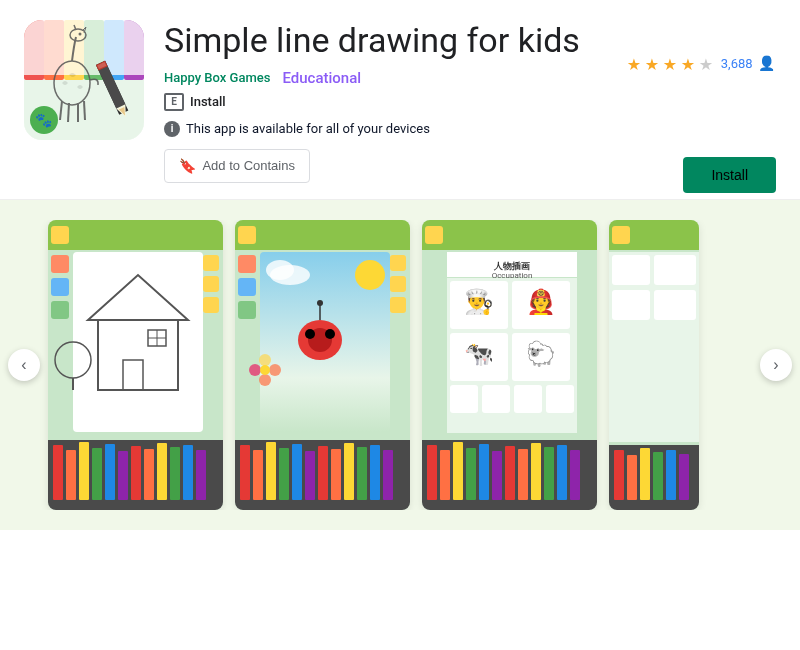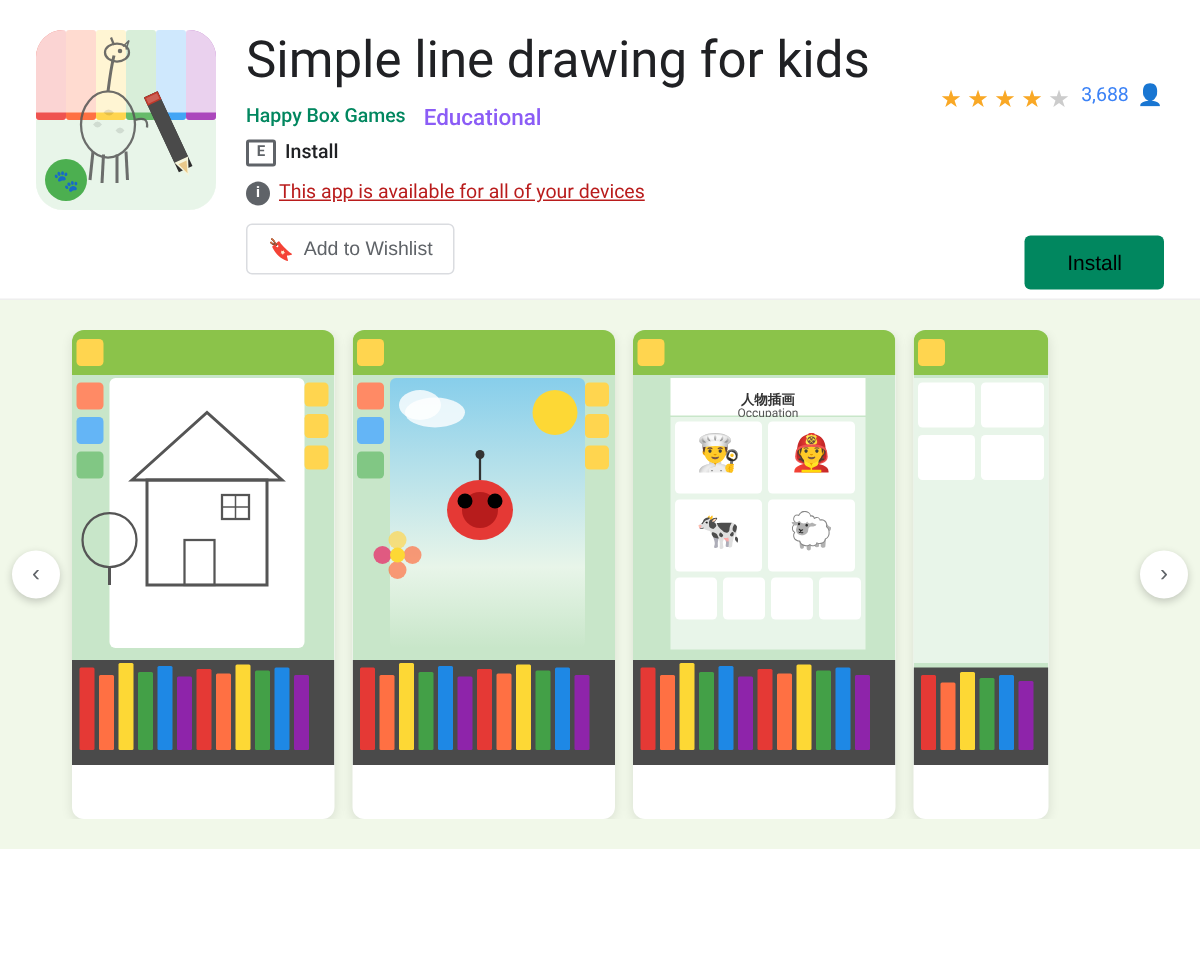--- a/index.html
+++ b/index.html
@@ -155,22 +155,21 @@
       align-items: center;
       justify-content: center;
       color: white;
       font-size: 10px;
       font-weight: bold;
       flex-shrink: 0;
     }
 
     .availability-text {
       font-size: 13px;
-      color: #b91c1c;
-      text-decoration: underline;
+      color: #0f172a;
     }
 
     .action-row {
       display: flex;
       align-items: center;
       gap: 16px;
     }
 
     .wishlist-btn {
       display: flex;
@@ -244,21 +243,21 @@
       flex-shrink: 0;
       width: 175px;
       border-radius: 8px;
       overflow: hidden;
       background: white;
       box-shadow: 0 2px 8px rgba(0,0,0,0.1);
     }
 
     .screenshot-img {
       width: 175px;
-      height: 326px;
+      height: 290px;
       position: relative;
       overflow: hidden;
     }
 
   </style>
 </head>
 <body>
 
 <div style="position:relative; width:800px; min-height:650px; background:white;">
 
@@ -336,21 +335,21 @@
 
 
       <div class="availability-row">
         <span class="info-icon">i</span>
         <span class="availability-text">This app is available for all of your devices</span>
       </div>
 
       <div class="action-row">
         <button class="wishlist-btn">
           <span class="wishlist-icon">🔖</span>
-          <span>Add to Wishlist</span>
+          <span>Add to Contains</span>
         </button>
       </div>
     </div>
   </div>
 
   <div class="rating-section">
     <div class="stars">
       <span class="star">★</span>
       <span class="star">★</span>
       <span class="star">★</span>

